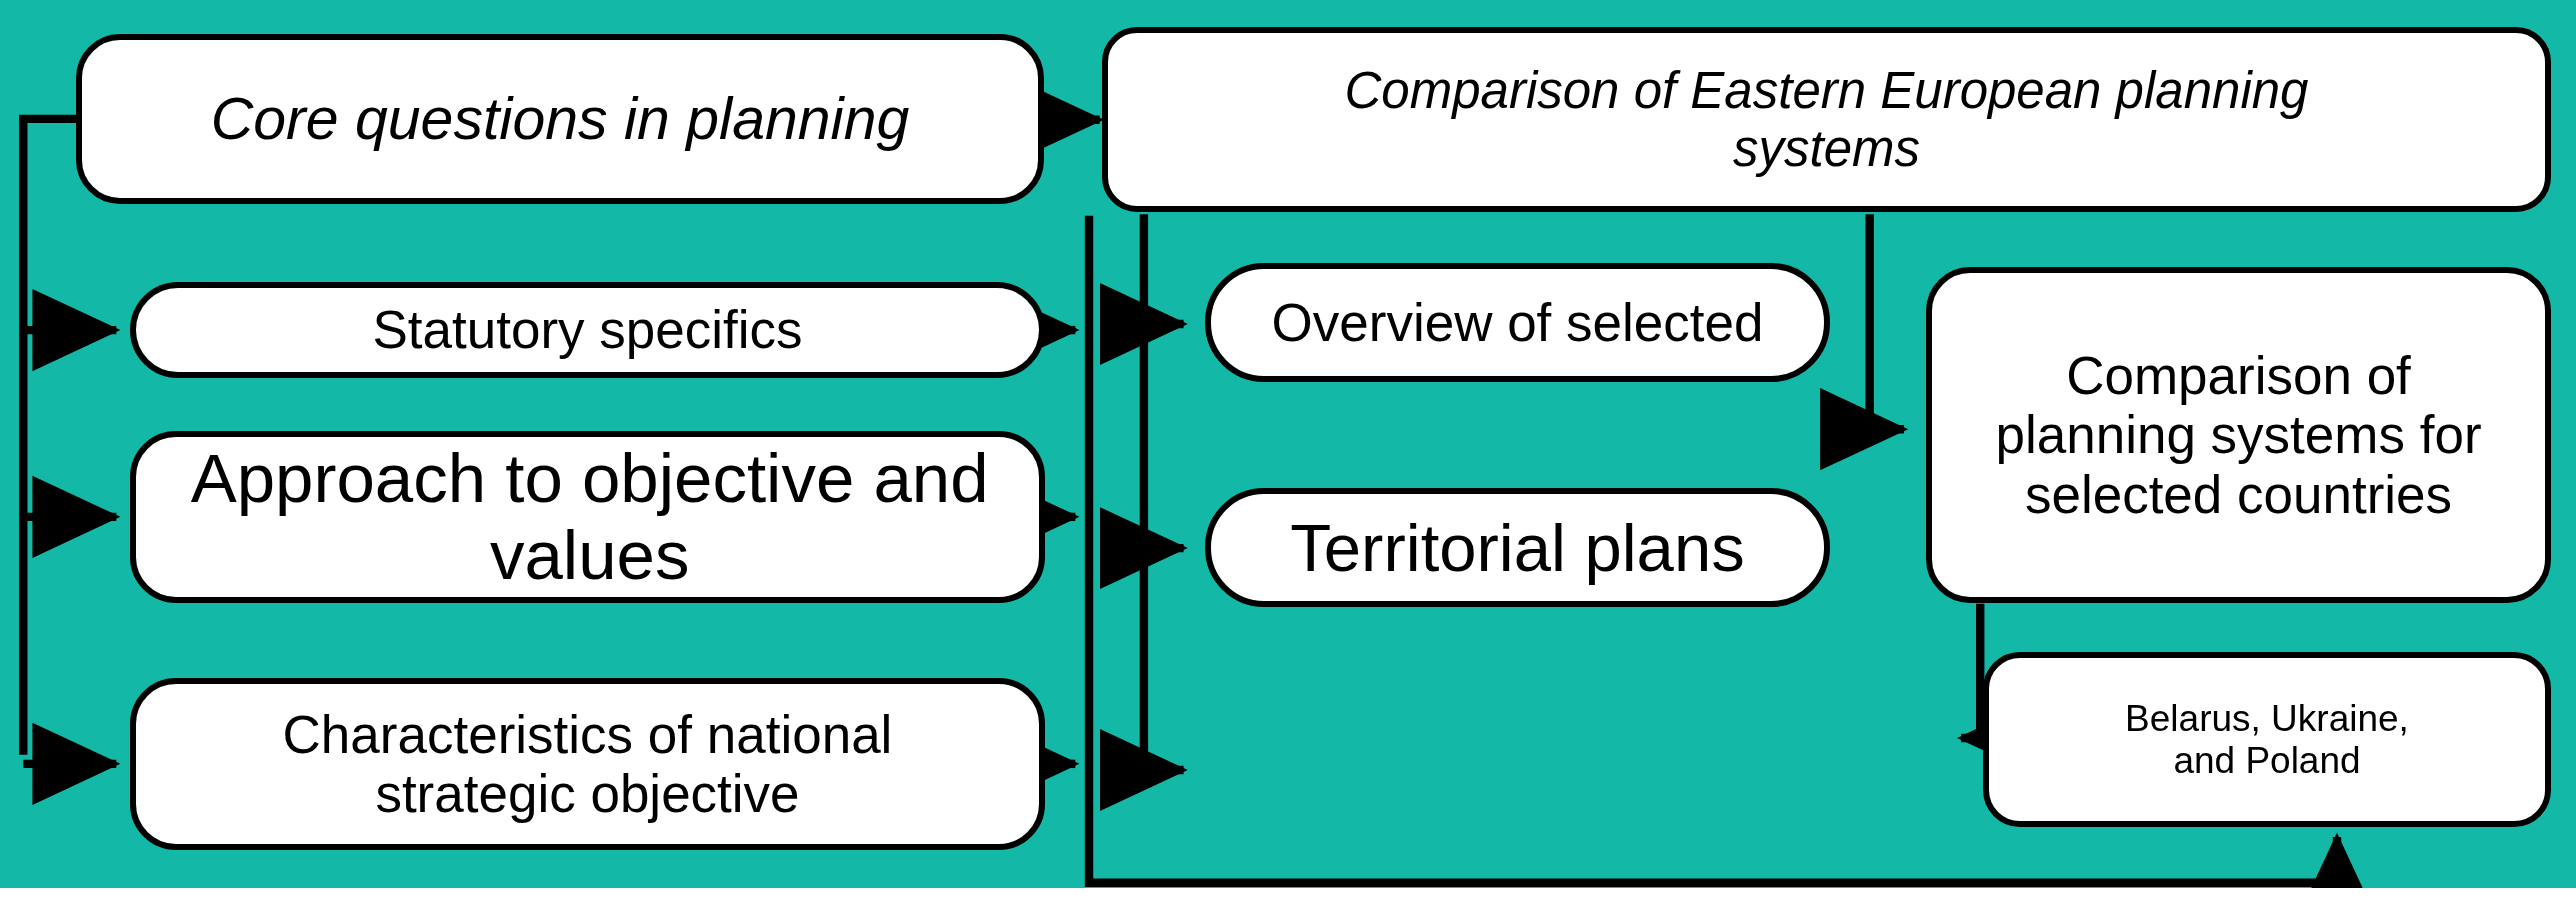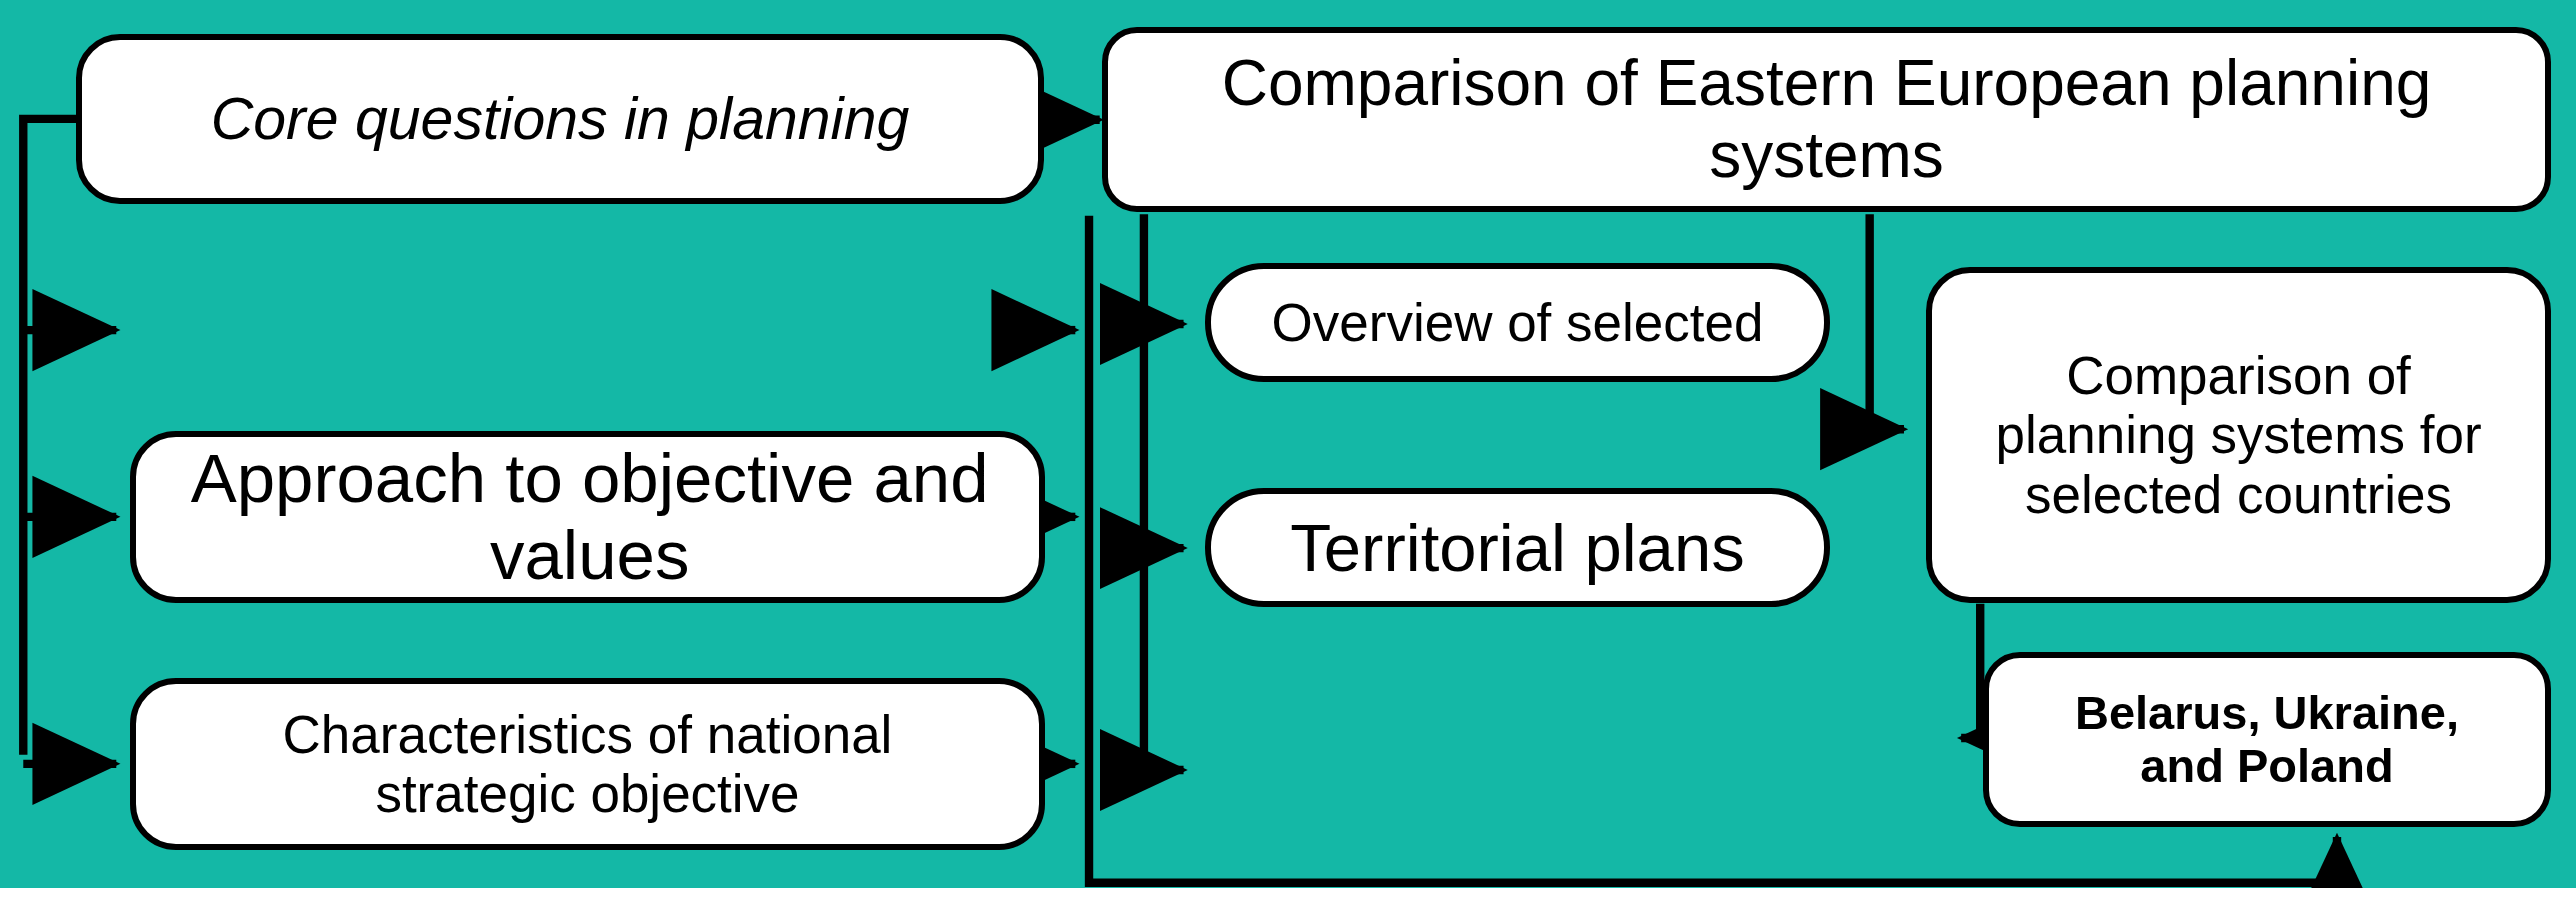--- a/index.html
+++ b/index.html
@@ -50,21 +50,22 @@
   }
   #node-core-questions .txt {
     font-size: 59px;
     font-style: italic;
   }
   #node-comparison-eastern {
     left: 1102px; top: 27px;  width: 1449px; height: 185px;
     border-radius: 35px;
   }
   #node-comparison-eastern .txt {
-    font-size: 64px;
+    font-size: 51px;
+    font-style: italic;
   }
   
   #node-statutory-specifics {
     left: 130px;  top: 282px;  width: 915px; height: 96px;
     border-radius: 49px;
   }
   #node-statutory-specifics .txt { font-size: 53px; }
 
   #node-approach-objective {
     left: 130px;  top: 431px;  width: 915px; height: 172px;
@@ -101,21 +102,21 @@
   #node-comparison-selected {
     left: 1926px; top: 267px;  width: 625px; height: 336px;
     border-radius: 44px;
   }
   #node-comparison-selected .txt { font-size: 53px; }
 
   #node-belarus-ukraine-poland {
     left: 1983px; top: 652px;  width: 568px; height: 175px;
     border-radius: 37px;
   }
-  #node-belarus-ukraine-poland .txt { font-size: 47px; font-weight: bold; }
+  #node-belarus-ukraine-poland .txt { font-size: 37px; }
 </style>
 </head>
 <body>
 
 <div id="canvas">
 
   <svg id="wires" viewBox="0 0 3378 1195" width="2576" height="911" xmlns="http://www.w3.org/2000/svg">
     <defs>
       <marker id="arrow-r" markerWidth="11" markerHeight="11" refX="10" refY="5.5" orient="auto" markerUnits="strokeWidth">
         <path d="M0,0.6 L10.5,5.5 L0,10.4 z" fill="#000000"></path>
@@ -157,20 +158,23 @@
 
   <div class="node" id="node-core-questions">
     <span class="txt">Core questions in planning</span>
   </div>
 
   <div class="node" id="node-comparison-eastern">
     <span class="txt">Comparison of Eastern European planning
 systems</span>
   </div>
 
+  <div class="node" id="node-statutory-specifics">
+    <span class="txt">Statutory specifics</span>
+  </div>
 
   <div class="node" id="node-approach-objective">
     <span class="txt">Approach to objective and
 values</span>
   </div>
 
   <div class="node" id="node-characteristics-national">
     <span class="txt">Characteristics of national
 strategic objective</span>
   </div>

